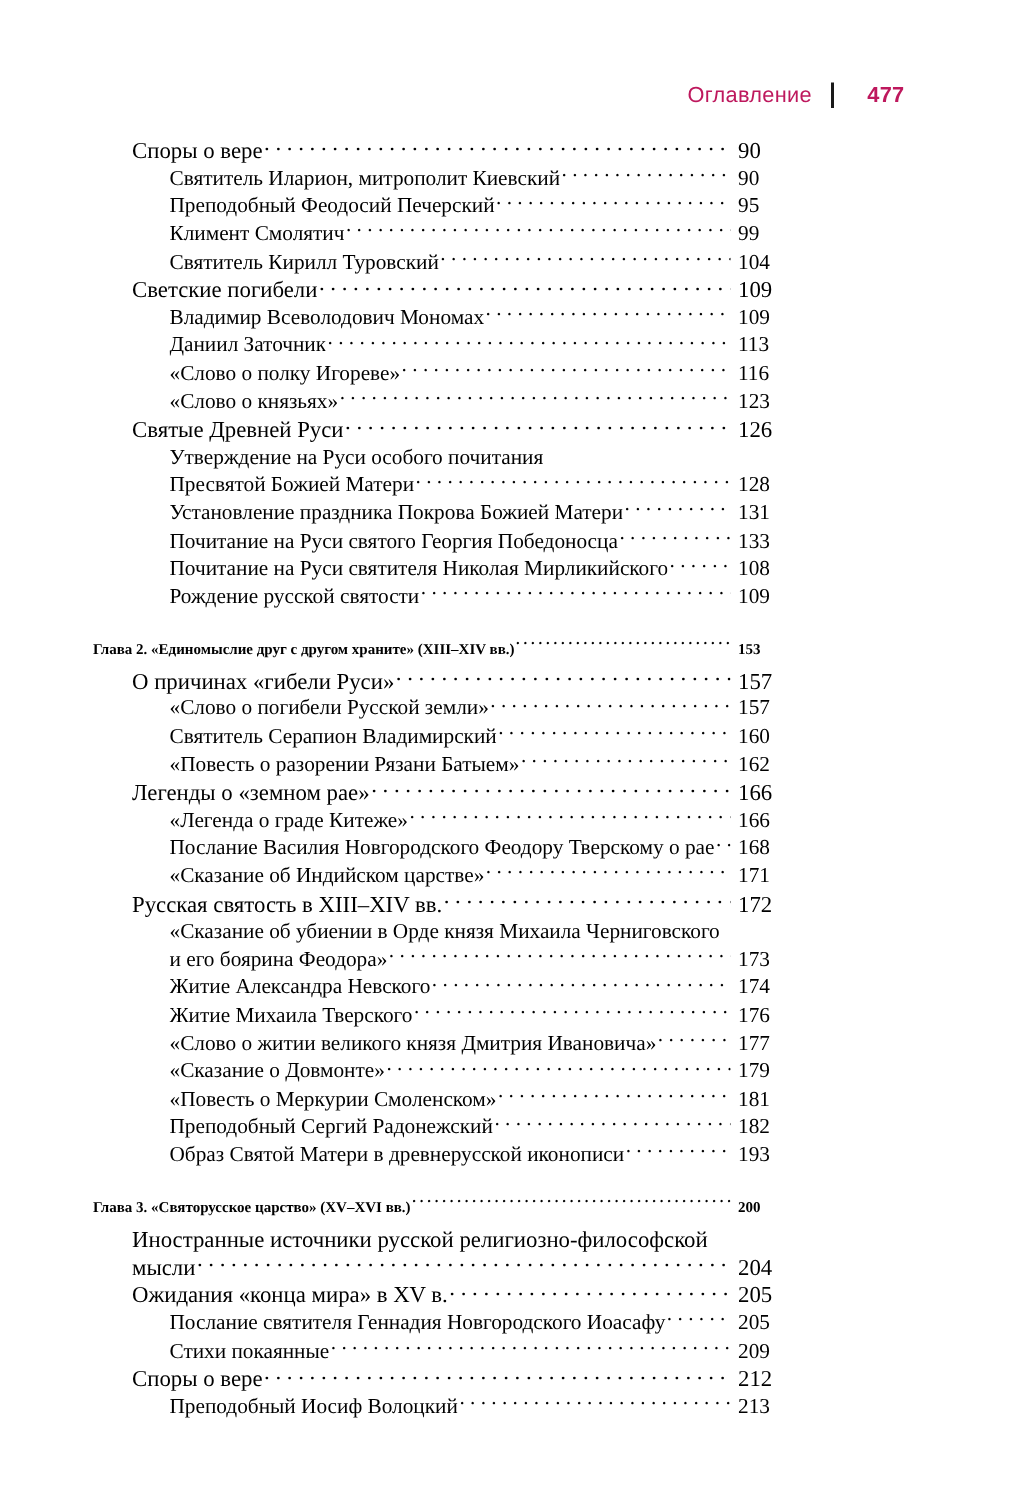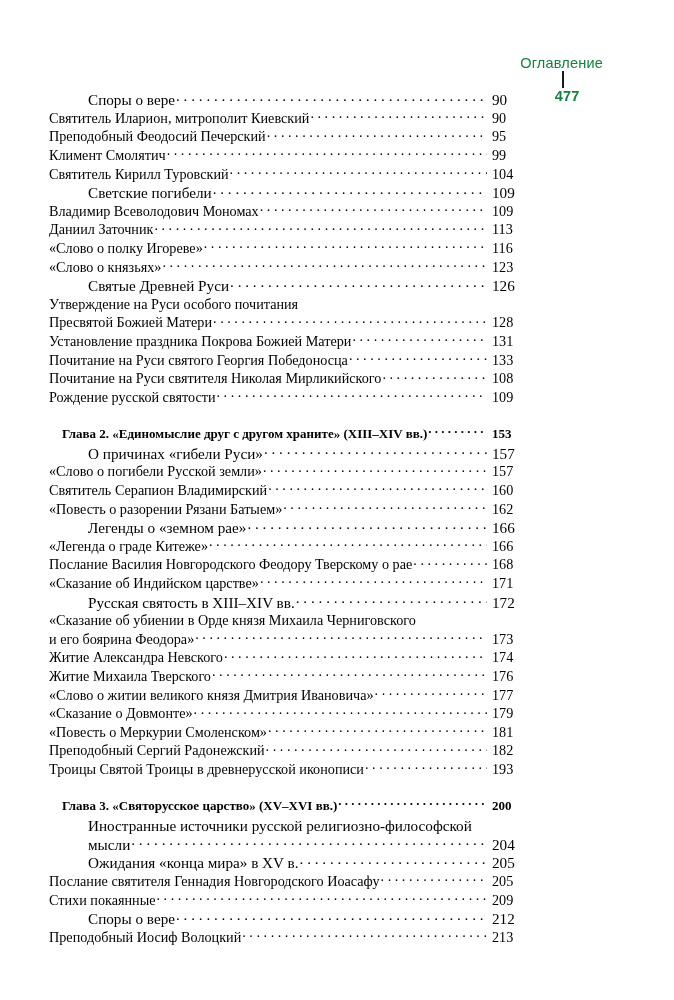--- a/index.html
+++ b/index.html
@@ -20,24 +20,23 @@
 
   
   .running-head {
     position: absolute;
     top: 55px;
     right: 71px;
     display: flex;
     align-items: center;
     font-family: "Liberation Sans", "DejaVu Sans", sans-serif;
     font-size: 14.5px;
-    color: #15803d;
+    color: #be185d;
     letter-spacing: 0.2px;
     white-space: nowrap;
-    flex-direction: column;
   }
   .running-head .rh-title { font-weight: 400; }
   .running-head .rh-rule {
     display: inline-block;
     width: 2px;
     height: 17px;
     background: #1a1a1a;
     margin: 0 11px 0 13px;
   }
   .running-head .rh-folio { font-weight: 700; margin-left: 11px; }
@@ -83,23 +82,23 @@
     white-space: nowrap;
     letter-spacing: 0;
   }
   .toc-row .folio {
     flex: 0 0 auto;
     min-width: 26px;
     padding-left: 4px;
   }
 
   
-  .lvl-chapter { padding-left: 62px; font-weight: 700; font-size: 13px; }
+  .lvl-chapter { padding-left: 62px; font-weight: 700; font-size: 10px; }
   .lvl-1       { padding-left: 88px; font-size: 15.2px; }
-  .lvl-2       { padding-left: 49px; font-size: 14.2px; }
+  .lvl-2       { padding-left: 113px; font-size: 14.2px; }
 
   
   .toc-row.cont .leader::before { content: ""; }
   .toc-row.cont .folio { visibility: hidden; }
 
   
   .gap-before-chapter { height: 19px; }
   .gap-after-chapter  { height: 0px; }
 </style>
 </head>
@@ -283,21 +282,21 @@
       <span class="label">«Повесть о Меркурии Смоленском»</span>
       <span class="leader"></span>
       <span class="folio">181</span>
     </div>
     <div class="toc-row lvl-2">
       <span class="label">Преподобный Сергий Радонежский</span>
       <span class="leader"></span>
       <span class="folio">182</span>
     </div>
     <div class="toc-row lvl-2">
-      <span class="label">Троицы Святой Троицы в древнерусской иконописи</span>
+      <span class="label">Образ Святой Матери в древнерусской иконописи</span>
       <span class="leader"></span>
       <span class="folio">193</span>
     </div>
     <div class="gap-before-chapter"></div>
     <div class="toc-row lvl-chapter">
       <span class="label">Глава 3. «Святорусское царство» (XV–XVI вв.)</span>
       <span class="leader"></span>
       <span class="folio">200</span>
     </div>
     <div class="gap-after-chapter"></div>

